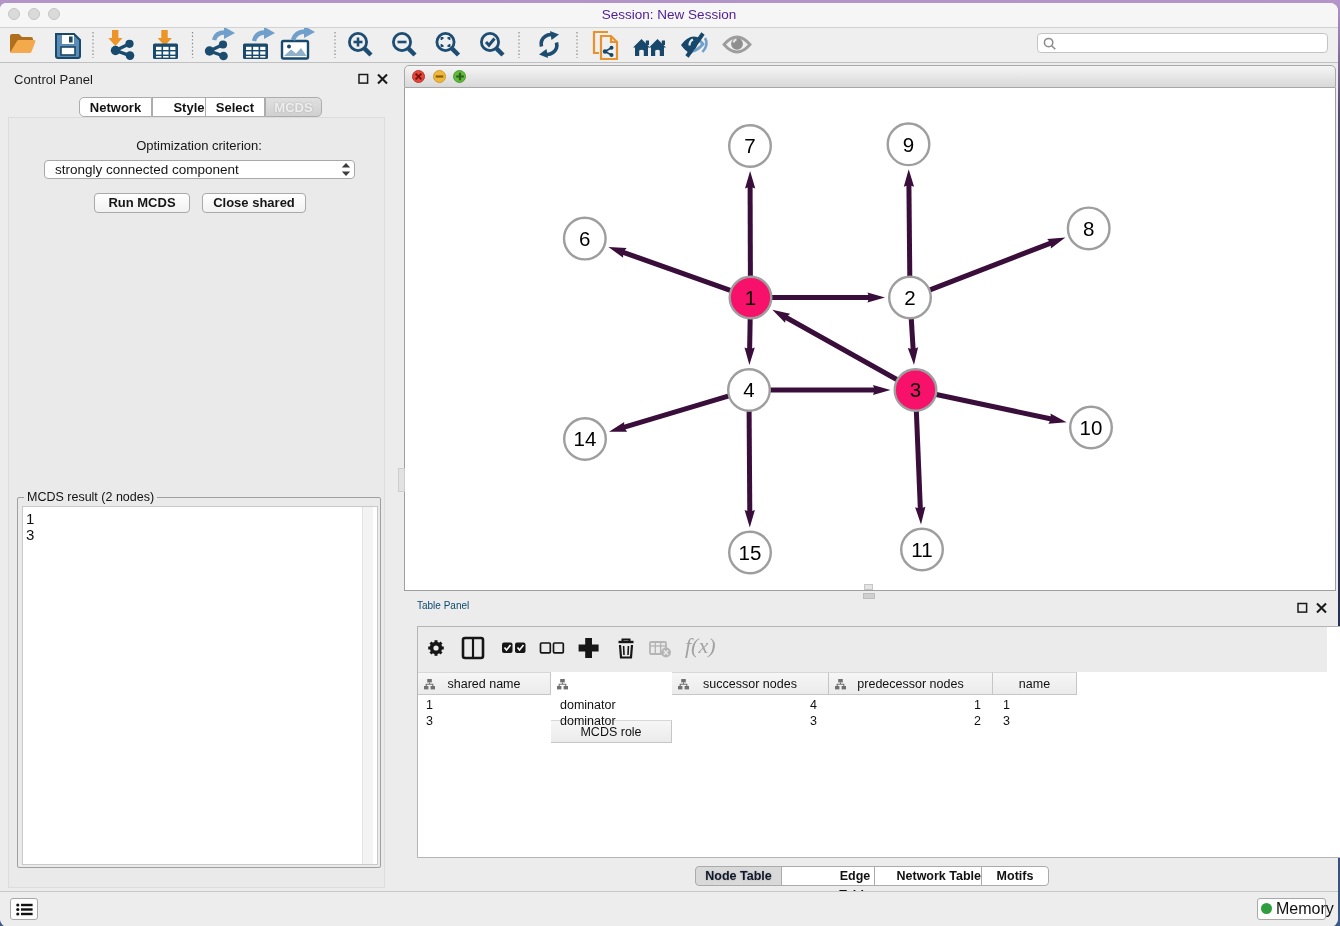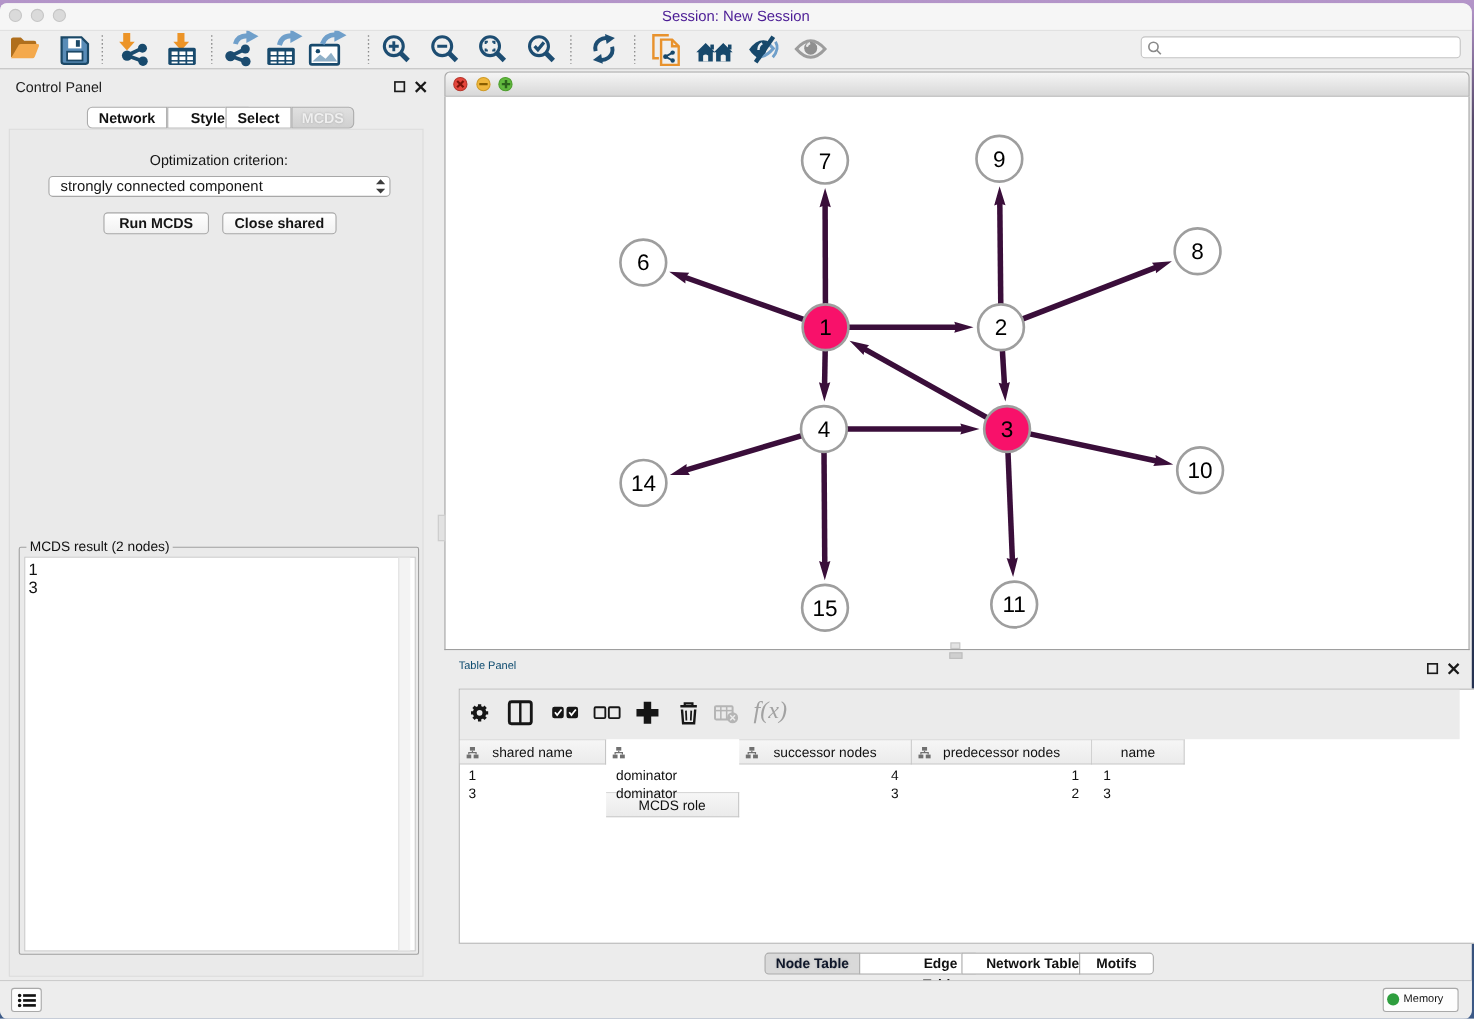--- a/index.html
+++ b/index.html
@@ -373,17 +373,17 @@
       <circle cx="1.8" cy="2" r="1.6"></circle>
       <circle cx="1.8" cy="6.5" r="1.6"></circle>
       <circle cx="1.8" cy="11" r="1.6"></circle>
 <rect x="5" y="0.8" width="11.6" height="2.4"></rect>
       <rect x="5" y="5.3" width="11.6" height="2.4"></rect>
       <rect x="5" y="9.8" width="11.6" height="2.4"></rect>
     </g>
 </svg>
 <div class="sbtn" style="left:1257px;top:898px;width:69px;height:22px;"></div>
 <div style="position:absolute;left:1261px;top:903px;width:11px;height:11px;border-radius:50%;background:#2e9e3e;"></div>
-<div style="position:absolute;left:1276px;top:898px;height:22px;line-height:21px;font-size:10px;color:#111;">Memory</div>
+<div style="position:absolute;left:1276px;top:898px;height:22px;line-height:21px;font-size:16px;color:#111;">Memory</div>
 
 <div style="position:absolute;left:864px;top:584px;width:9px;height:6px;background:#e3e3e3;border:1px solid #c6c6c6;box-sizing:border-box;"></div>
 <div style="position:absolute;left:863px;top:592.5px;width:10px;height:4px;background:#cfcfcf;border:1px solid #bdbdbd;"></div>
 <div style="position:absolute;left:398px;top:468px;width:5px;height:22px;background:#e2e2e2;border:1px solid #cdcdcd;"></div>
 
 </body></html>

